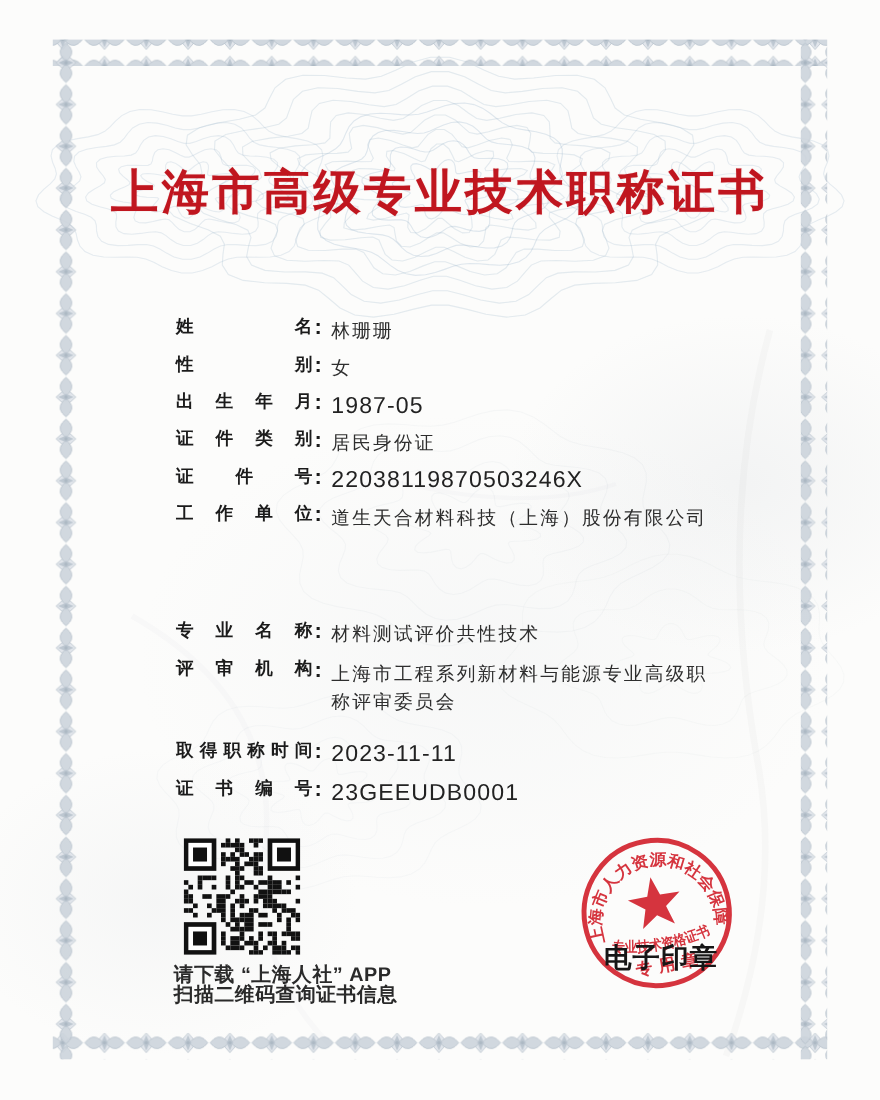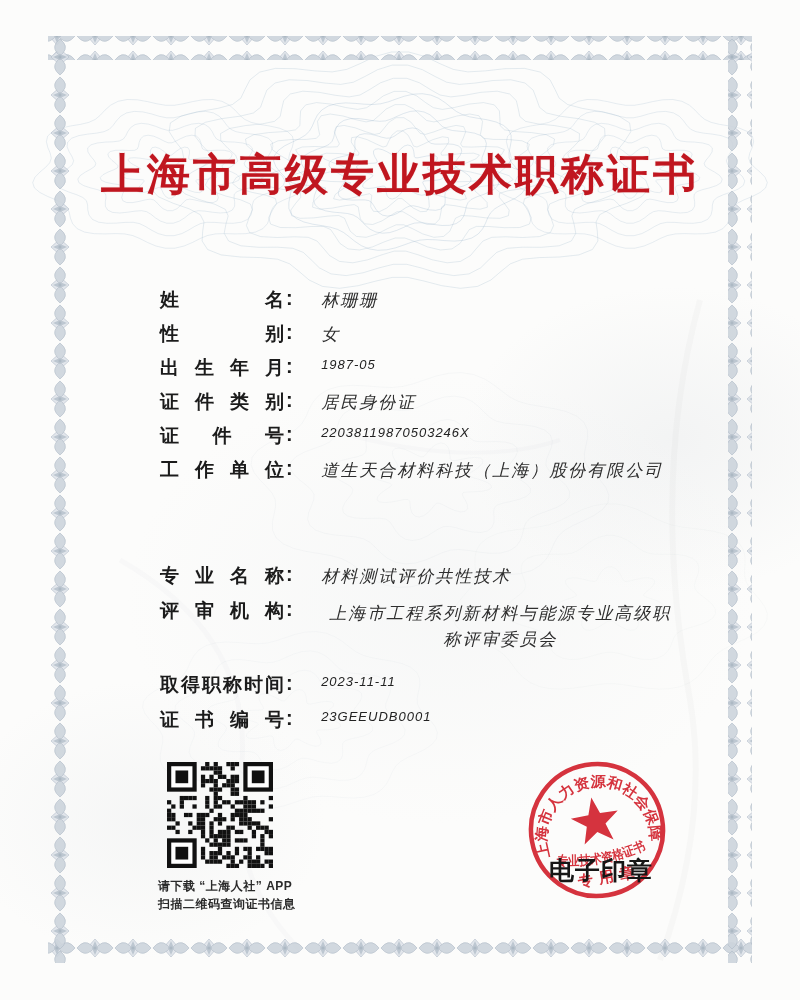--- a/index.html
+++ b/index.html
@@ -25,45 +25,44 @@
     font-family:"Liberation Serif","DejaVu Serif",serif;
     font-weight:bold;font-size:43px;letter-spacing:3px;
     color:#c0161f;
     text-shadow:0 0 1px rgba(192,22,31,.35);
     white-space:nowrap;
   }
 
   .row{position:absolute;left:160px;height:30px;white-space:nowrap;}
   .lbl{
     display:inline-block;width:124px;
-    font-weight:bold;font-size:19px;color:#1b1b1b;
+    font-weight:bold;font-size:16px;color:#1b1b1b;
     text-align:justify;text-align-last:justify;
     vertical-align:top;
   }
   .colon{
     display:inline-block;font-weight:bold;font-size:20px;color:#1b1b1b;
     margin-left:2px;vertical-align:top;
   }
   .val{
-    display:inline-block;margin-left:24px;vertical-align:top;
+    display:inline-block;margin-left:4px;vertical-align:top;
     font-family:"DejaVu Serif","Liberation Serif",serif;
     font-size:17px;color:#2e2e2e;letter-spacing:2px;
     padding-top:2px;
-    font-style:italic;
   }
   .val.num{
     font-family:"Liberation Sans","DejaVu Sans",sans-serif;
-    letter-spacing:1px;color:#222;font-size:13px;font-weight:500;
-  }
-  .val.wrap{white-space:normal;width:358px;line-height:26px;text-align:center;}
+    letter-spacing:1px;color:#222;font-size:21px;font-weight:500;
+  }
+  .val.wrap{white-space:normal;width:358px;line-height:26px;}
 
   .qr{position:absolute;left:167px;top:762px;width:106px;height:106px;}
   .qr-caption{
     position:absolute;left:158px;top:877px;width:250px;
-    font-size:12px;font-weight:bold;color:#2a2a2a;line-height:18px;
+    font-size:18px;font-weight:bold;color:#2a2a2a;line-height:18px;
     letter-spacing:0.5px;
   }
 
   .seal{position:absolute;left:523px;top:756px;width:148px;height:148px;}
   .eseal-text{
     position:absolute;left:549px;top:854px;
     font-size:25px;font-weight:bold;color:#161616;letter-spacing:1px;
     white-space:nowrap;
     text-align:right;
   }

